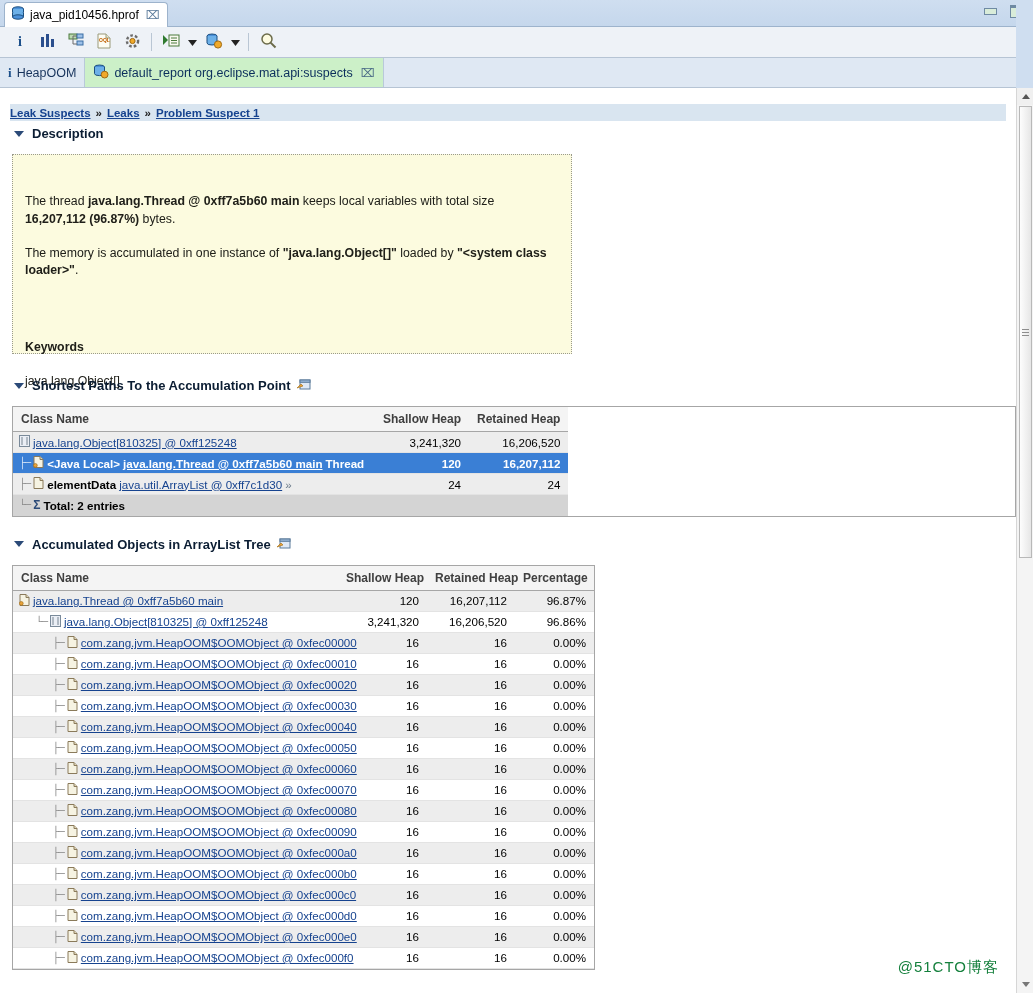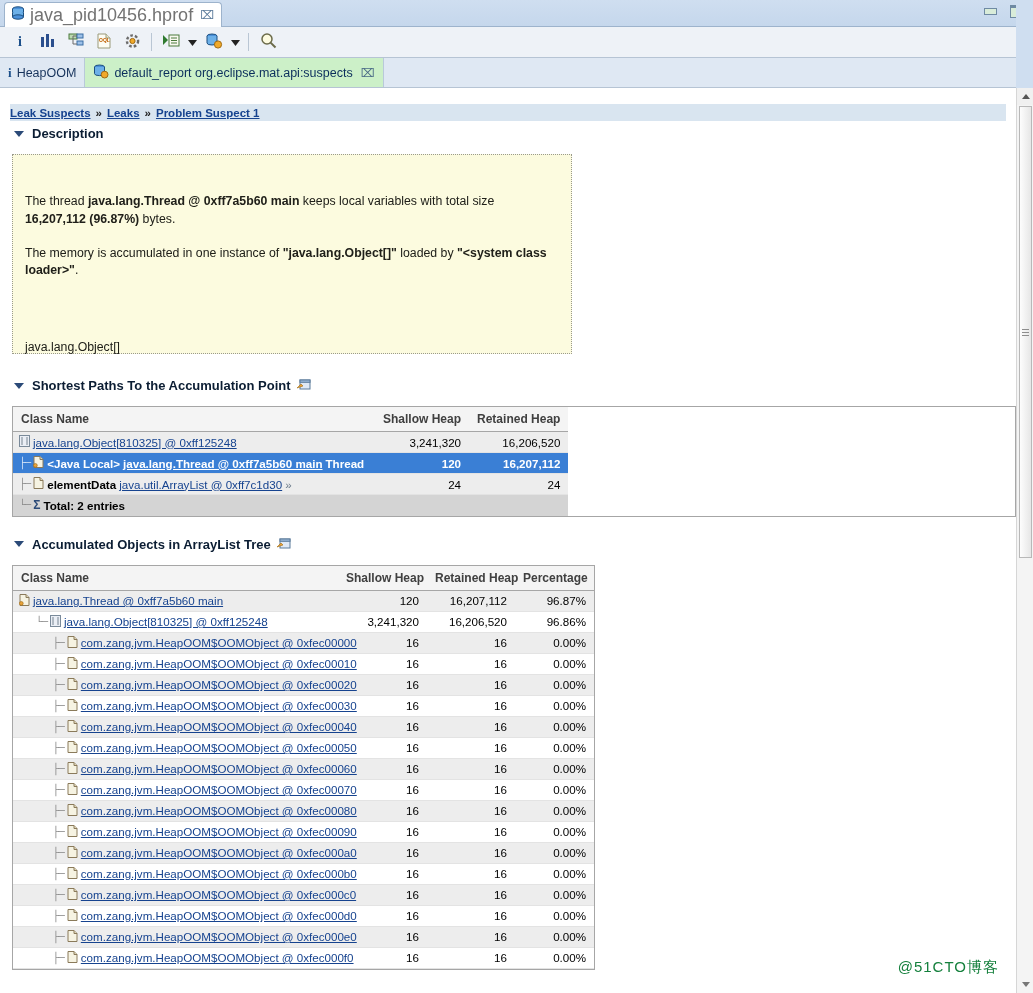--- a/index.html
+++ b/index.html
@@ -22,21 +22,21 @@
     border-bottom: 1px solid #9db3cc;
   }
   .editor-tab {
     position:absolute; left:4px; top:2px; height:25px;
     background:#ffffff;
     border:1px solid #9db3cc; border-bottom:none;
     border-radius: 4px 4px 0 0;
     display:flex; align-items:center; gap:5px;
     padding: 0 7px 0 6px;
   }
-  .editor-tab .label { font-size:18px; color:#737373; white-space:nowrap; }
+  .editor-tab .label { font-size:12px; color:#000000; white-space:nowrap; }
   .tab-close { color:#5a7a9a; font-size:12px; line-height:1; padding-left:2px; }
 
   .win-btns { position:absolute; right:8px; top:4px; display:flex; gap:9px; align-items:center; }
   .win-btn { width:17px; height:14px; display:flex; align-items:center; justify-content:center; }
   .win-min-glyph { width:13px; height:7px; border:1px solid #6f8aa3; background:#d9ecd9; }
   .win-max-glyph { width:14px; height:13px; border:1px solid #6f8aa3; background:#d9ecd9; border-top-width:3px; }
 
   
   .toolbar {
     position:absolute; left:0; top:27px; width:1033px; height:31px;
@@ -307,20 +307,21 @@
       </div>
 
       <div class="descbox">
         <p>
           <span>The thread </span><b>java.lang.Thread @ 0xff7a5b60 main</b><span> keeps local variables with total size </span><b>16,207,112 (96.87%)</b><span> bytes.</span>
         </p>
         <p>
           <span>The memory is accumulated in one instance of </span><b>"java.lang.Object[]"</b><span> loaded by </span><b>"&lt;system class loader&gt;"</b><span>.</span>
         </p>
         <div style="height:32px;"></div>
+        <p class="kw-title">Keywords</p>
         <p class="kw-val">java.lang.Object[]</p>
       </div>
 
       <div class="section-head" style="margin-top:24px;">
         <span class="tri"></span>
         <span>Shortest Paths To the Accumulation Point</span>
         <span class="sec-icon">
           <svg width="14" height="13" viewBox="0 0 14 13">
             <rect x="3" y="1" width="10" height="9" fill="#dfe9f5" stroke="#5a7a9a"></rect>
             <rect x="3" y="1" width="10" height="2.3" fill="#9ab8d8" stroke="#5a7a9a"></rect>

